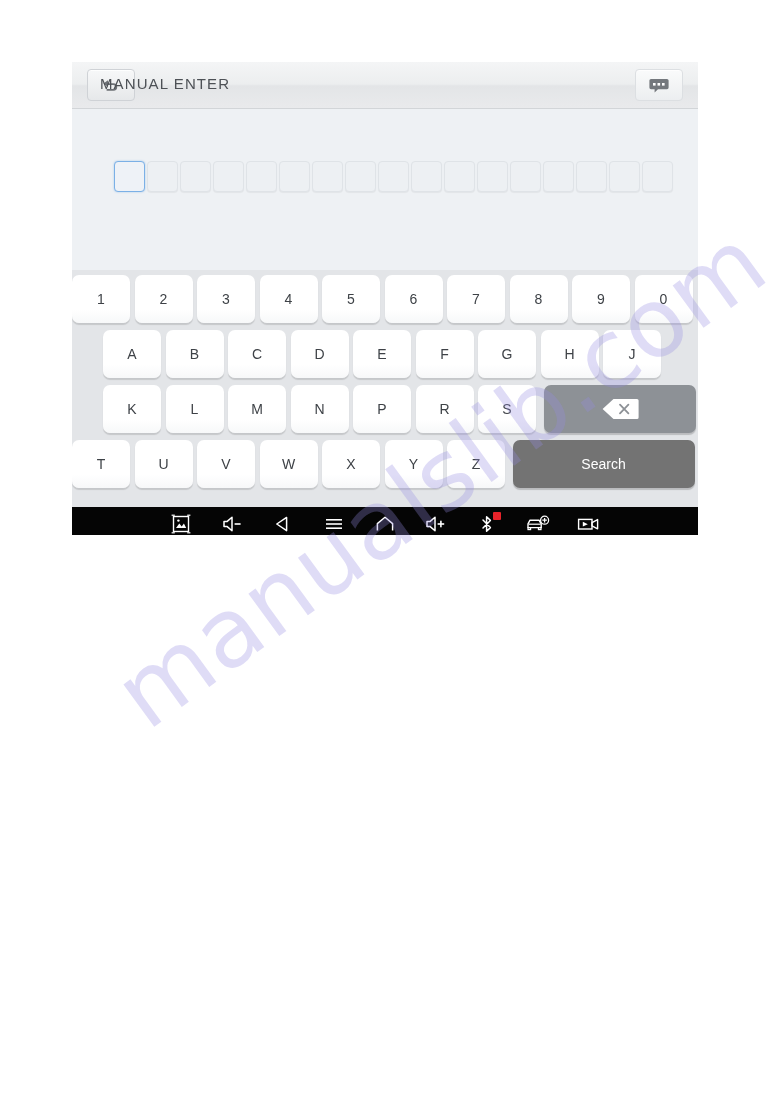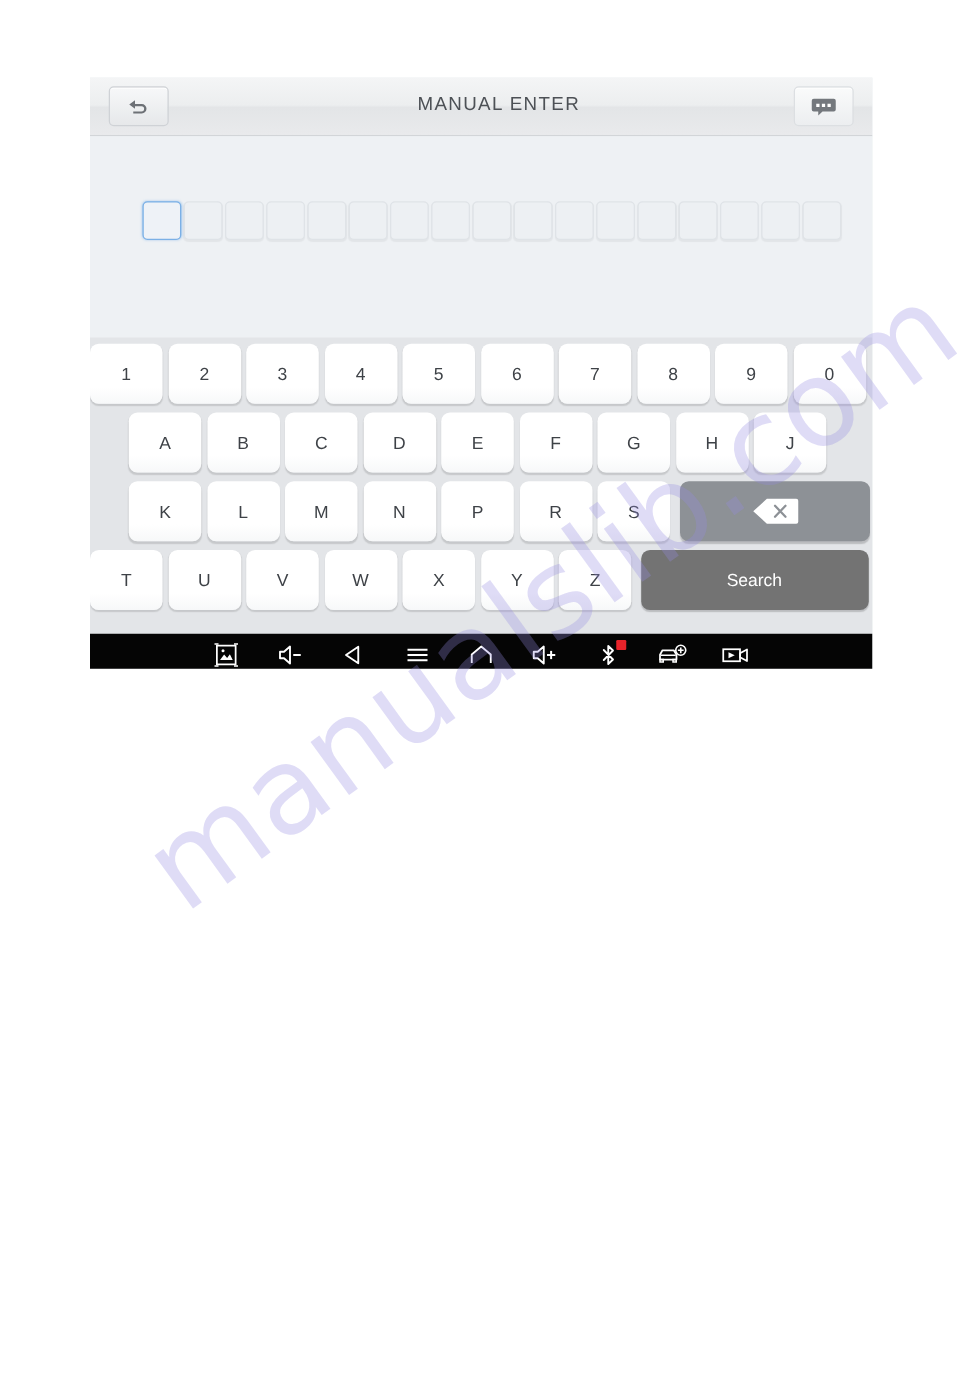--- a/index.html
+++ b/index.html
@@ -57,21 +57,20 @@
     position: relative;
     height: 46px;
     background: linear-gradient(to bottom, #f4f5f6 0%, #eceeef 48%, #e3e5e7 52%, #e9eaec 100%);
     border-bottom: 1px solid #d2d5d8;
   }
   #titlebar .title {
     position: absolute;
     left: 0;
     right: 0;
     top: 13px;
-    text-align: center;
     font-size: 15px;
     letter-spacing: 1.1px;
     color: #4d5156;
     font-family: "Liberation Sans", sans-serif;
     margin-left: 28px;
   }
   .hdr-btn {
     position: absolute;
     top: 7px;
     width: 46px;

